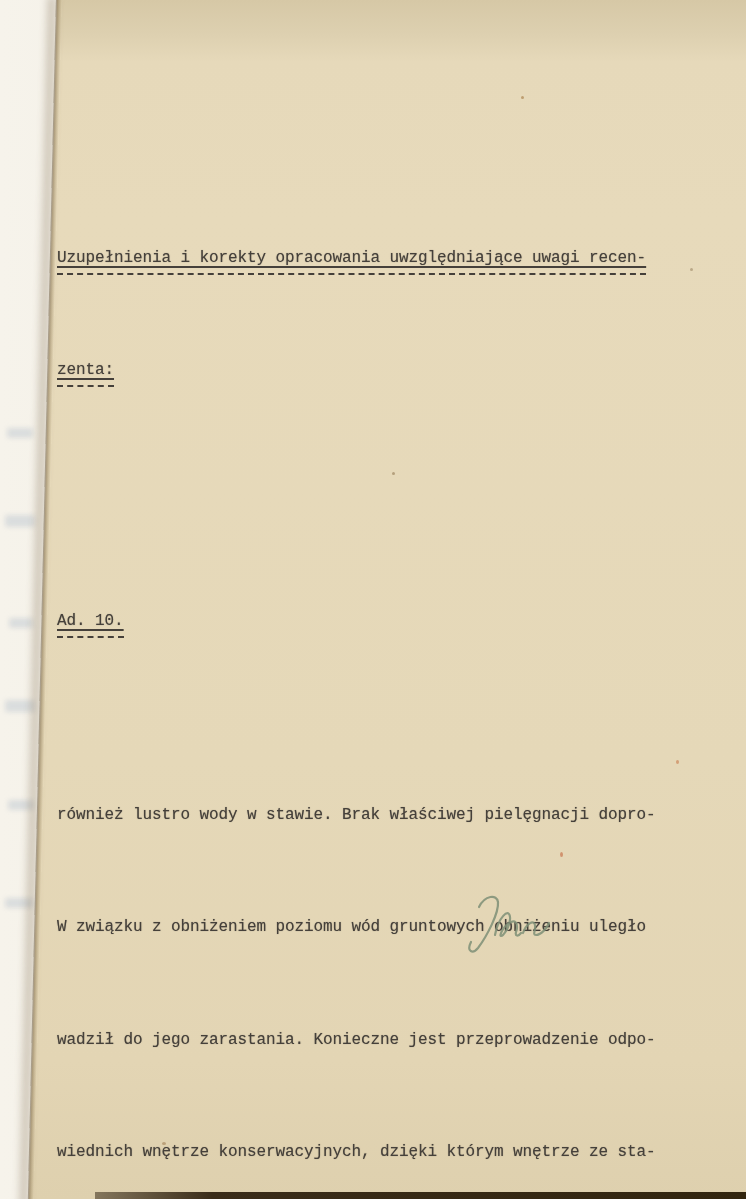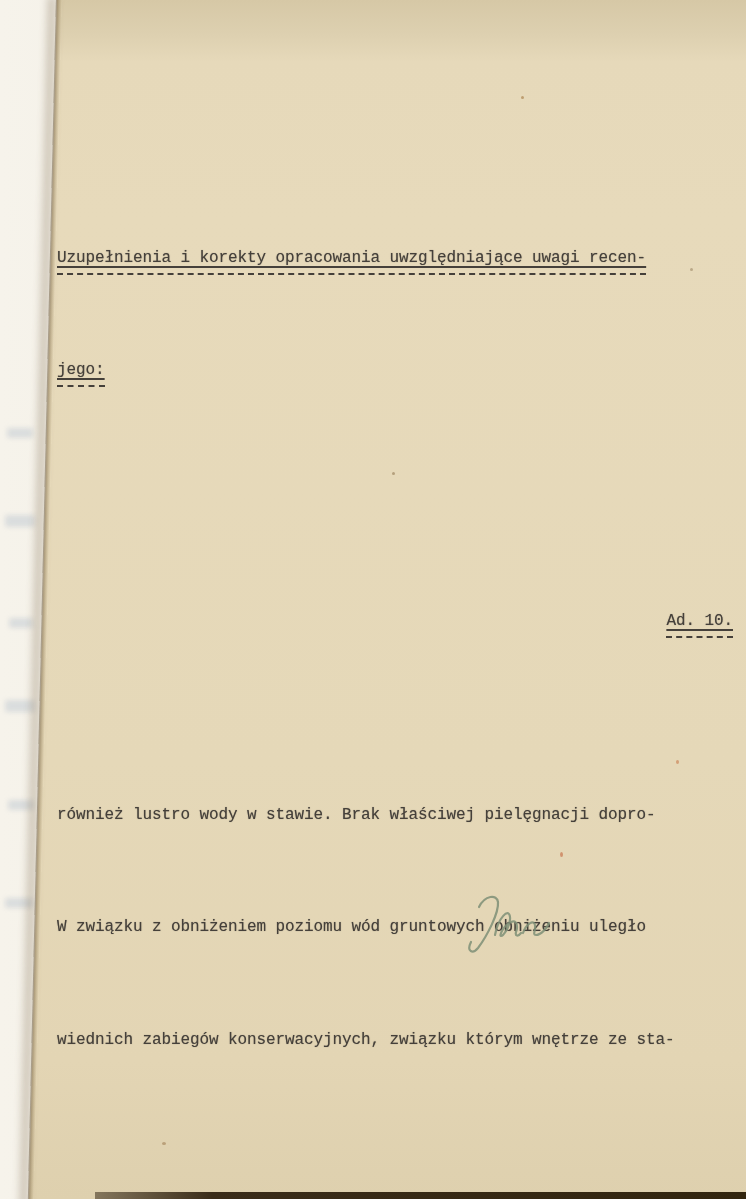--- a/index.html
+++ b/index.html
@@ -36,21 +36,21 @@
     color:#45403a;font-size:16px;line-height:37.5px;letter-spacing:-0.1px;
     white-space:pre;text-shadow:0 0 1px rgba(69,64,58,0.55);
   }
   .line{height:37.5px;}
   .u{
     display:inline-block;line-height:23px;padding-bottom:3px;
     border-bottom:2px dashed currentColor;
     text-decoration:underline;text-decoration-thickness:1.5px;text-underline-offset:4px;
   }
   .heading{margin-bottom:26px;}
-  .sec-label{margin-bottom:6px;text-align:right;}
+  .sec-label{margin-bottom:6px;}
   .para{margin-bottom:6px;}
 
   .sig-svg{position:absolute;left:388px;top:840px;}
   .sig-name{position:absolute;left:333px;top:898px;white-space:pre;}
   .dateline{position:absolute;left:-2px;top:970px;white-space:pre;}
 </style>
 </head>
 <body>
 
 <div class="scan">
@@ -71,28 +71,29 @@
   <div class="speck" style="left:392px;top:472px;width:3px;height:3px;background:rgba(120,90,50,0.45);"></div>
   <div class="speck" style="left:560px;top:852px;width:3px;height:5px;background:rgba(190,80,40,0.5);"></div>
   <div class="speck" style="left:676px;top:760px;width:3px;height:4px;background:rgba(190,90,40,0.45);"></div>
   <div class="speck" style="left:162px;top:1142px;width:4px;height:3px;background:rgba(140,100,55,0.45);"></div>
   <div class="speck" style="left:690px;top:268px;width:3px;height:3px;background:rgba(120,95,60,0.4);"></div>
 
   <div class="content">
 
     <div class="heading">
       <div class="line"><span class="u">Uzupełnienia i korekty opracowania uwzględniające uwagi recen-</span></div>
-      <div class="line"><span class="u">jego:</span></div>
+      <div class="line"><span class="u">zenta:</span></div>
     </div>
 
     <div class="sec-label line"><span class="u">Ad. 10.</span></div>
     <div class="para">
       <div class="line">również lustro wody w stawie. Brak właściwej pielęgnacji dopro-</div>
       <div class="line">W związku z obniżeniem poziomu wód gruntowych obniżeniu uległo</div>
-      <div class="line">wiednich zabiegów konserwacyjnych, związku którym wnętrze ze sta-</div>
+      <div class="line">wadził do jego zarastania. Konieczne jest przeprowadzenie odpo-</div>
+      <div class="line">wiednich wnętrze konserwacyjnych, dzięki którym wnętrze ze sta-</div>
       
     </div>
 
     
     
 
     
     
     
 

